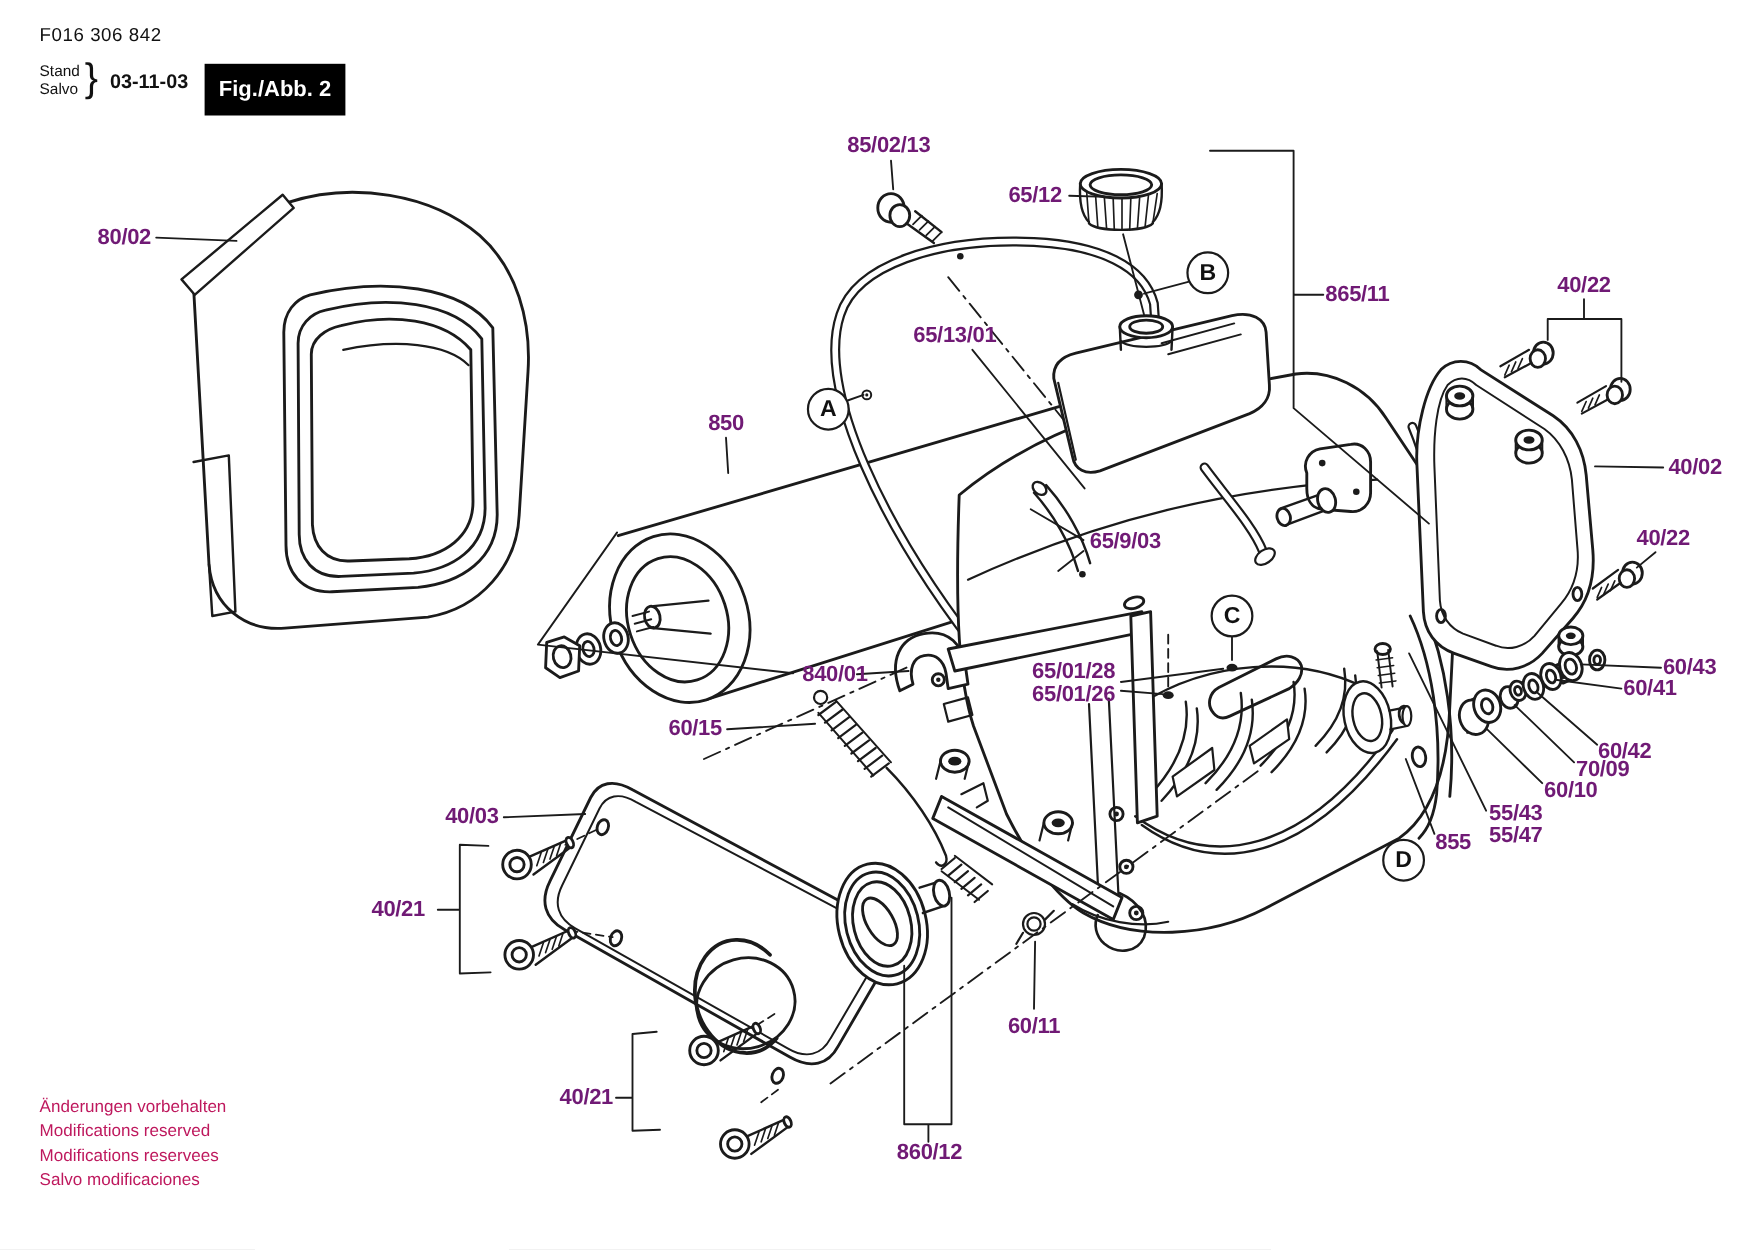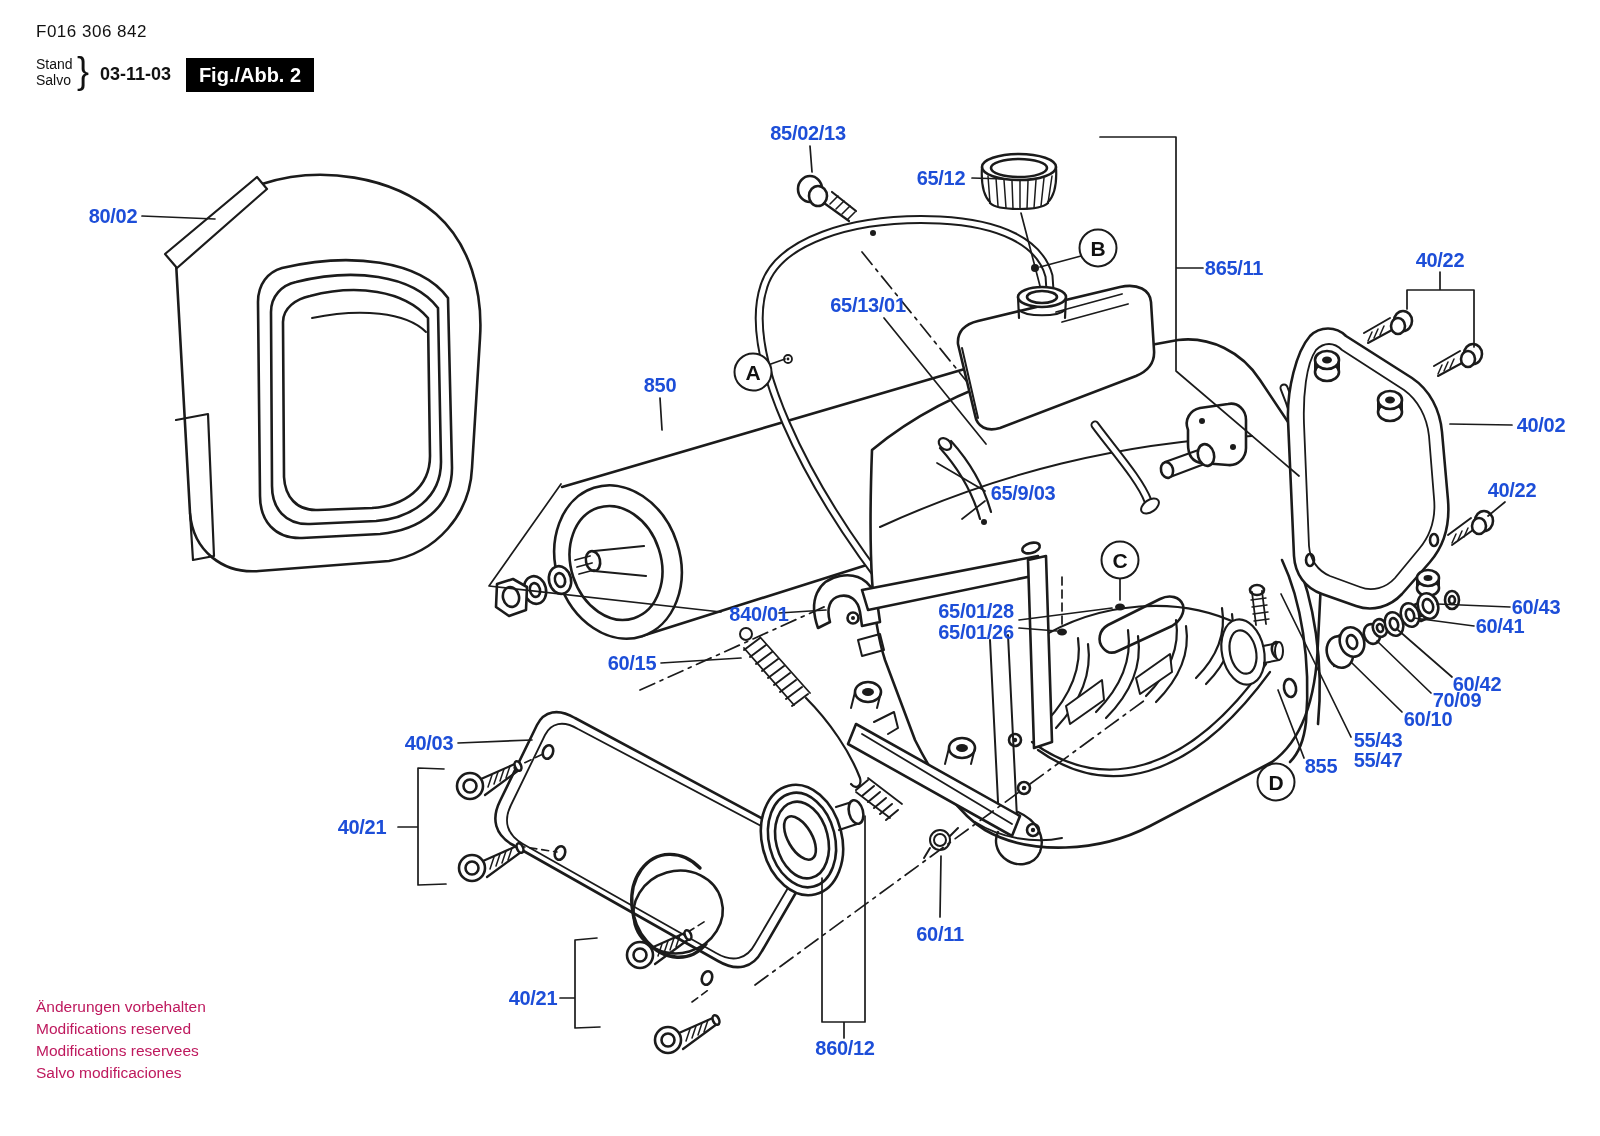--- a/index.html
+++ b/index.html
@@ -1,28 +1,28 @@
 <!DOCTYPE html>
 <html><head>
 <meta charset="utf-8">
 <style>
   html,body{margin:0;padding:0;background:#e8e8e8;}
   .stage{position:relative;width:1600px;height:1136px;background:#ffffff;overflow:hidden;
          font-family:"Liberation Sans", sans-serif;color:#111;}
   .stage svg{position:absolute;left:0;top:0;}
   .callout{position:absolute;transform:translate(-50%,-50%);font-weight:bold;font-size:20px;
-           letter-spacing:-0.3px;white-space:nowrap;color:#1d4ed8;}
+           letter-spacing:-0.3px;white-space:nowrap;color:#701a75;}
   .detail{position:absolute;width:35px;height:35px;border:2.6px solid #1b1b1b;border-radius:50%;
           background:#fff;display:flex;align-items:center;justify-content:center;
           font-weight:bold;font-size:21px;transform:translate(-50%,-50%);}
   .hdr-part{position:absolute;left:36px;top:22px;font-size:17px;font-weight:400;letter-spacing:0.5px;}
   .hdr-stand{position:absolute;left:36px;top:56px;font-size:14px;line-height:16px;}
   .hdr-brace{position:absolute;left:77px;top:50px;font-size:36px;font-weight:300;}
   .hdr-date{position:absolute;left:100px;top:64px;font-size:18px;font-weight:600;}
-  .figbox{position:absolute;left:186px;top:58px;width:128px;height:34px;background:#000;color:#fff;
+  .figbox{position:absolute;left:186px;top:58px;width:128px;height:47px;background:#000;color:#fff;
           font-weight:bold;font-size:20px;display:flex;align-items:center;justify-content:center;}
   .footer{position:absolute;left:36px;top:996px;font-size:15.5px;line-height:22px;color:#be185d;}
 </style>
 </head>
 <body>
 
 <div class="stage">
 
 <svg width="1600" height="1136" viewBox="0 0 1600 1136">
 <g stroke="#1b1b1b" fill="none" stroke-width="2.6" stroke-linejoin="round" stroke-linecap="round">

